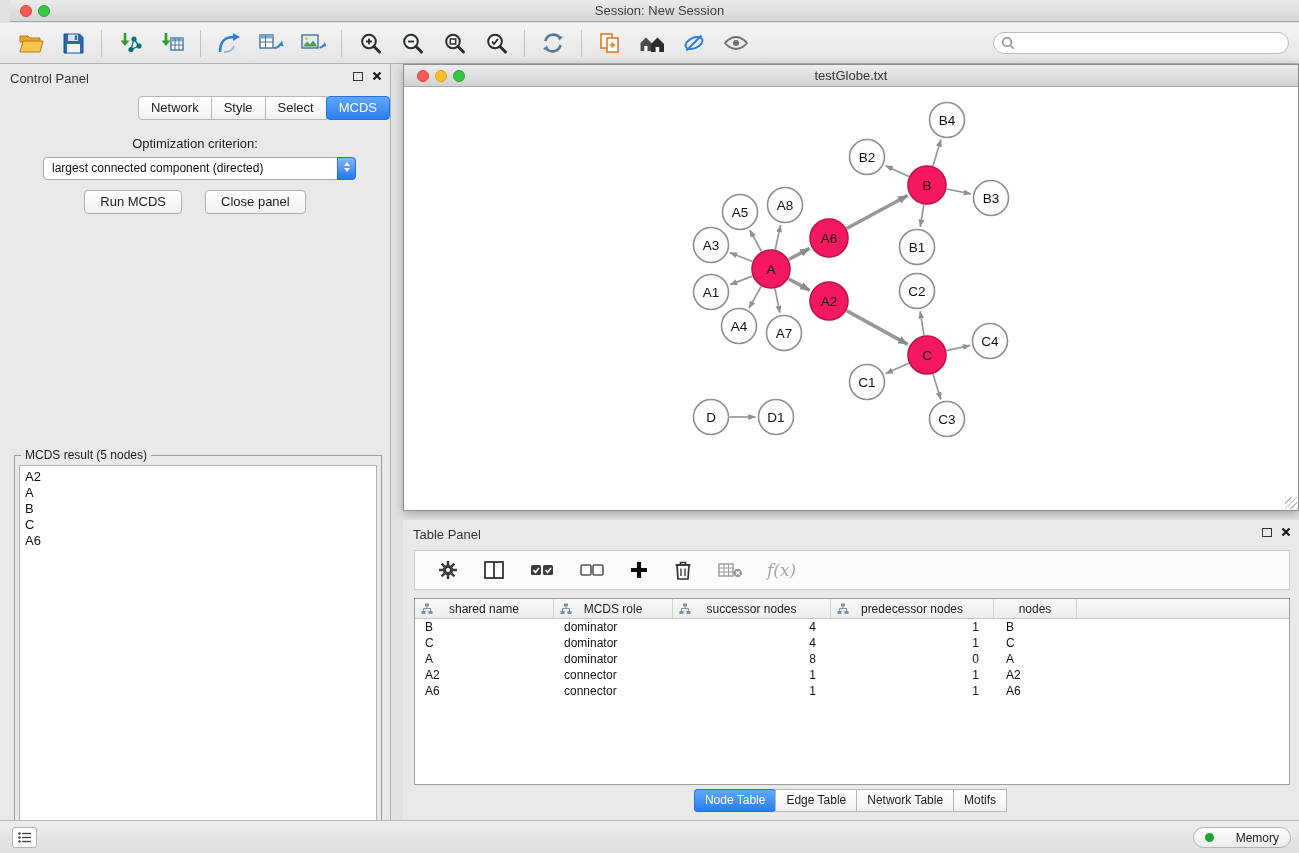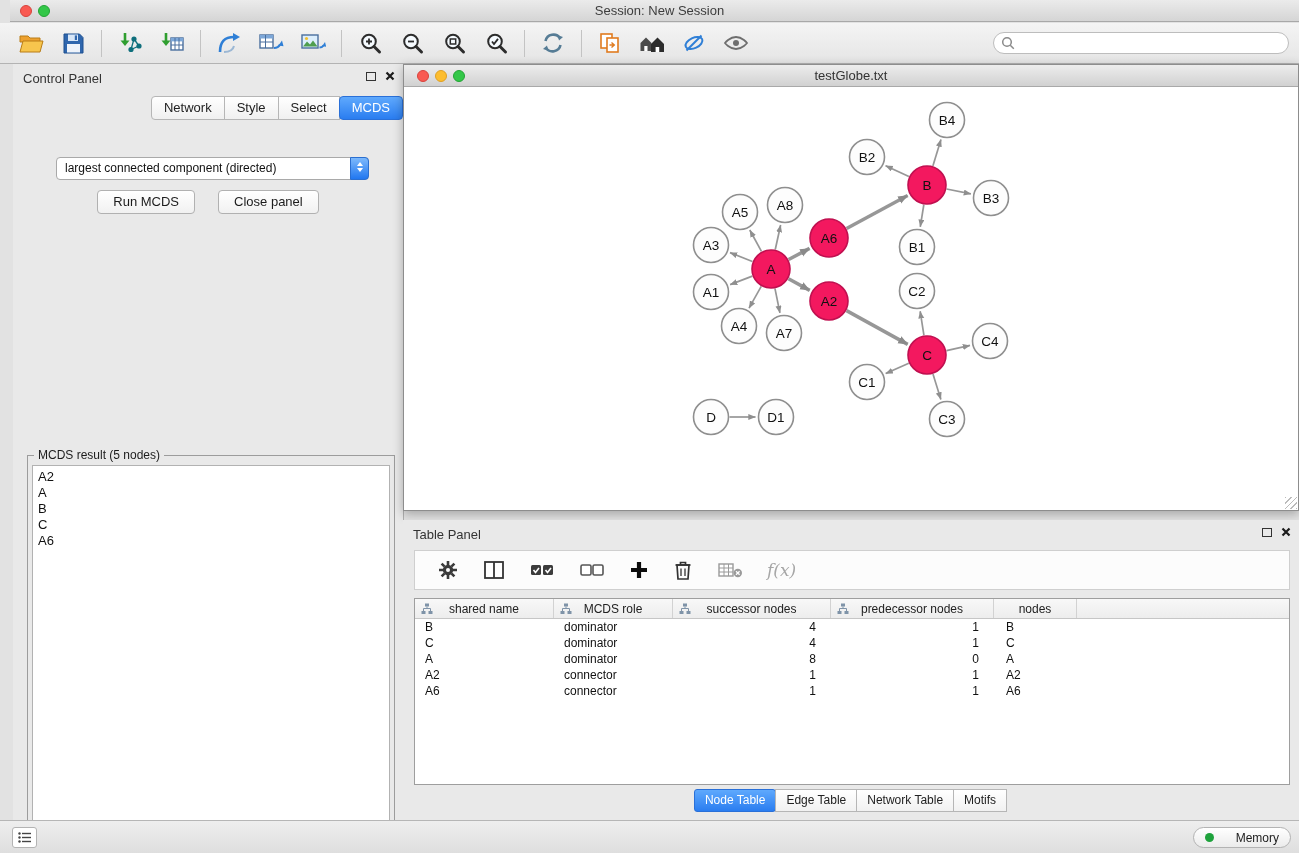--- a/index.html
+++ b/index.html
@@ -34,21 +34,21 @@
   .search-wrap { margin-left:auto; position:relative; width:296px; height:22px; }
   .search-input {
     width:100%; height:100%; border:1px solid #bdbdbd; border-radius:11px;
     background:#fff; padding:0 8px 0 26px; font-size:12px; outline:none;
     font-family:"Liberation Sans",sans-serif;
   }
   .search-glass { position:absolute; left:8px; top:4px; }
 
   
   .control-panel {
-    position:absolute; left:13px; top:64px; width:391px; height:756px;
+    position:absolute; left:0; top:64px; width:391px; height:756px;
     background:#e9e9e9; border-right:1px solid #b0b0b0;
   }
   .panel-header { position:relative; height:26px; }
   .panel-title { font-size:13px; color:#333; padding:7px 0 0 10px; }
   .panel-hdr-icons { position:absolute; right:8px; top:7px; display:flex; gap:9px; align-items:center; }
   .float-box { width:10px; height:9px; border:1.5px solid #333; display:inline-block; }
   .cp-tabs { position:absolute; left:0; top:32px; width:100%; display:flex; justify-content:flex-end; }
   .cp-tab {
     font-size:13px; padding:3px 12px 4px; background:linear-gradient(#ffffff,#f0f0f0);
     border:1px solid #b6b6b6; margin-left:-1px; color:#222; cursor:default;
@@ -317,20 +317,21 @@
         <path d="M1.5 1.5l7 7M8.5 1.5l-7 7" stroke="#1c1c1c" stroke-width="2.2"></path>
       </svg>
     </div>
   </div>
   <div class="cp-tabs">
     <span class="cp-tab">Network</span>
     <span class="cp-tab">Style</span>
     <span class="cp-tab">Select</span>
     <span class="cp-tab active">MCDS</span>
   </div>
+  <div class="opt-label">Optimization criterion:</div>
   <div class="dropdown">
     <span>largest connected component (directed)</span>
     <div class="dropdown-stepper">
       <div class="chev-up"></div>
         <div class="chev-down"></div>
     </div>
   </div>
   <div class="btn-row">
     <button class="btn">Run MCDS</button>
     <button class="btn">Close panel</button>

